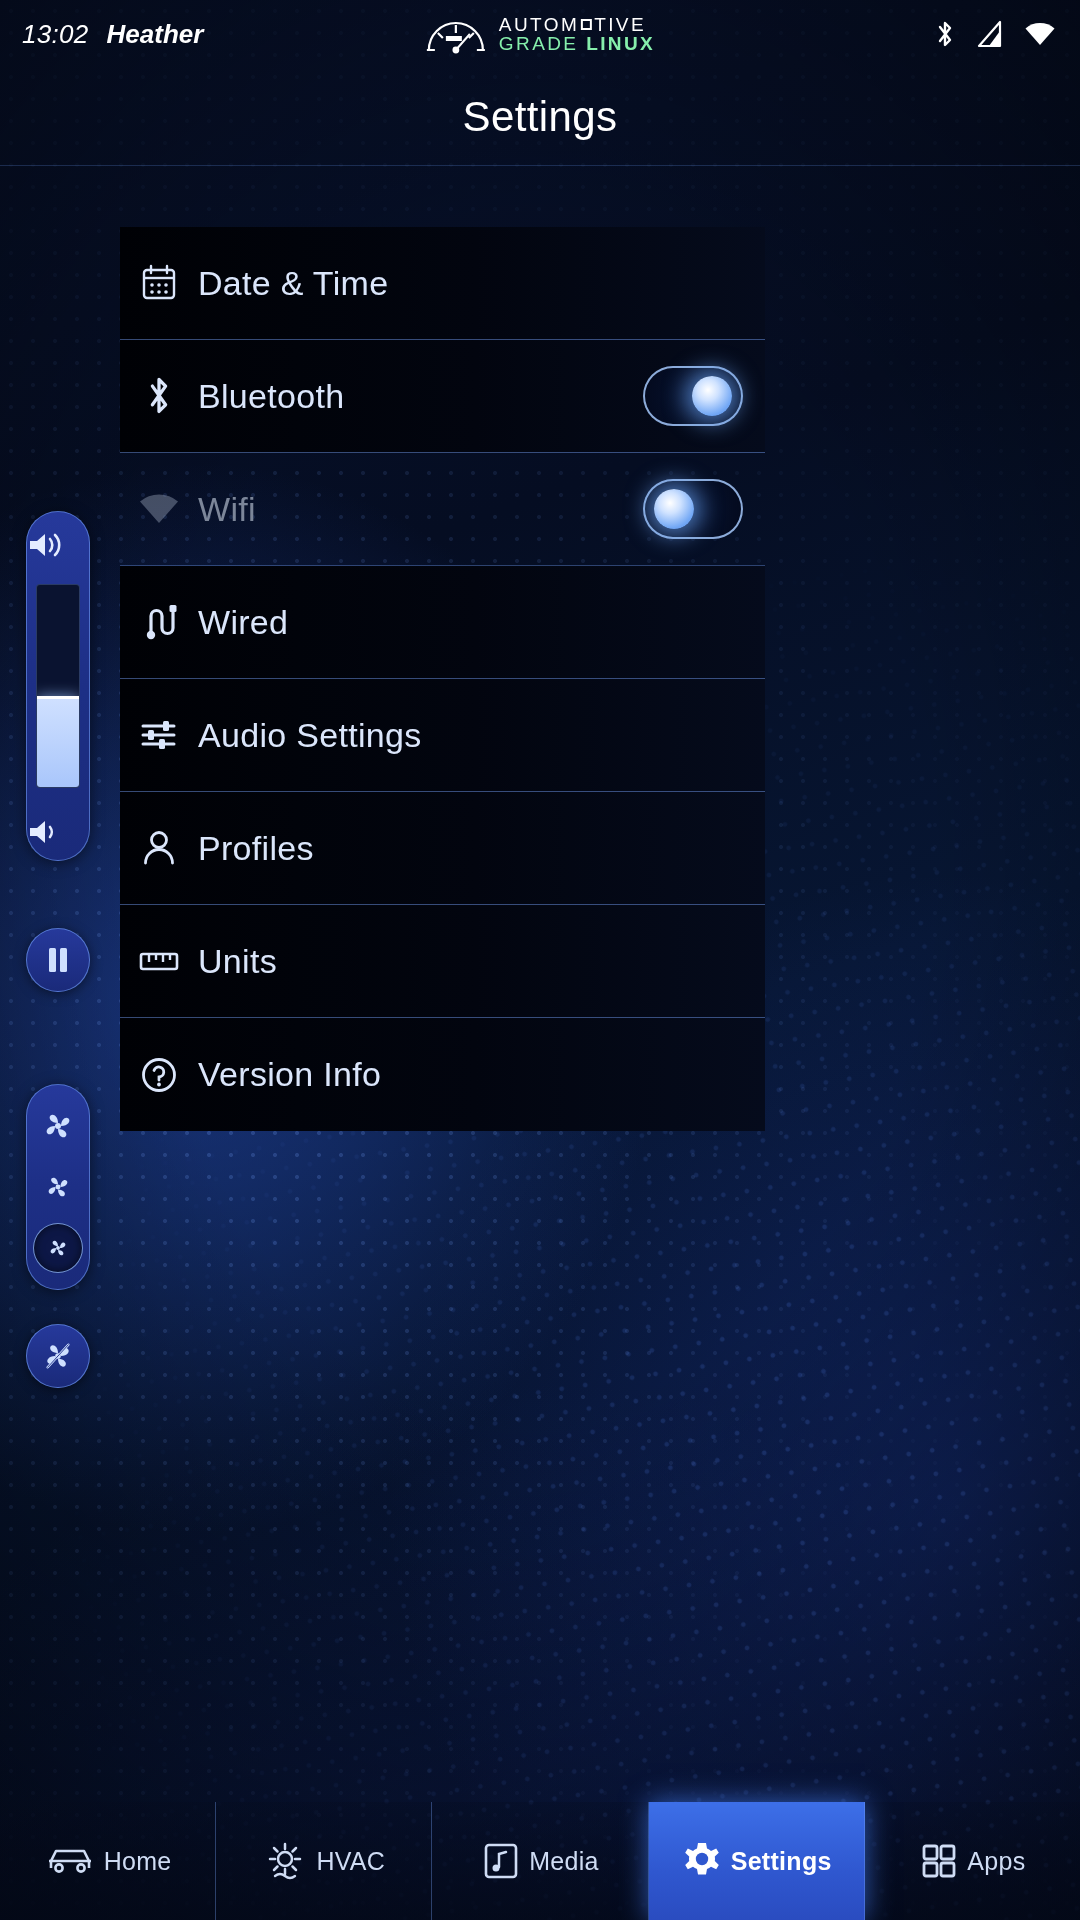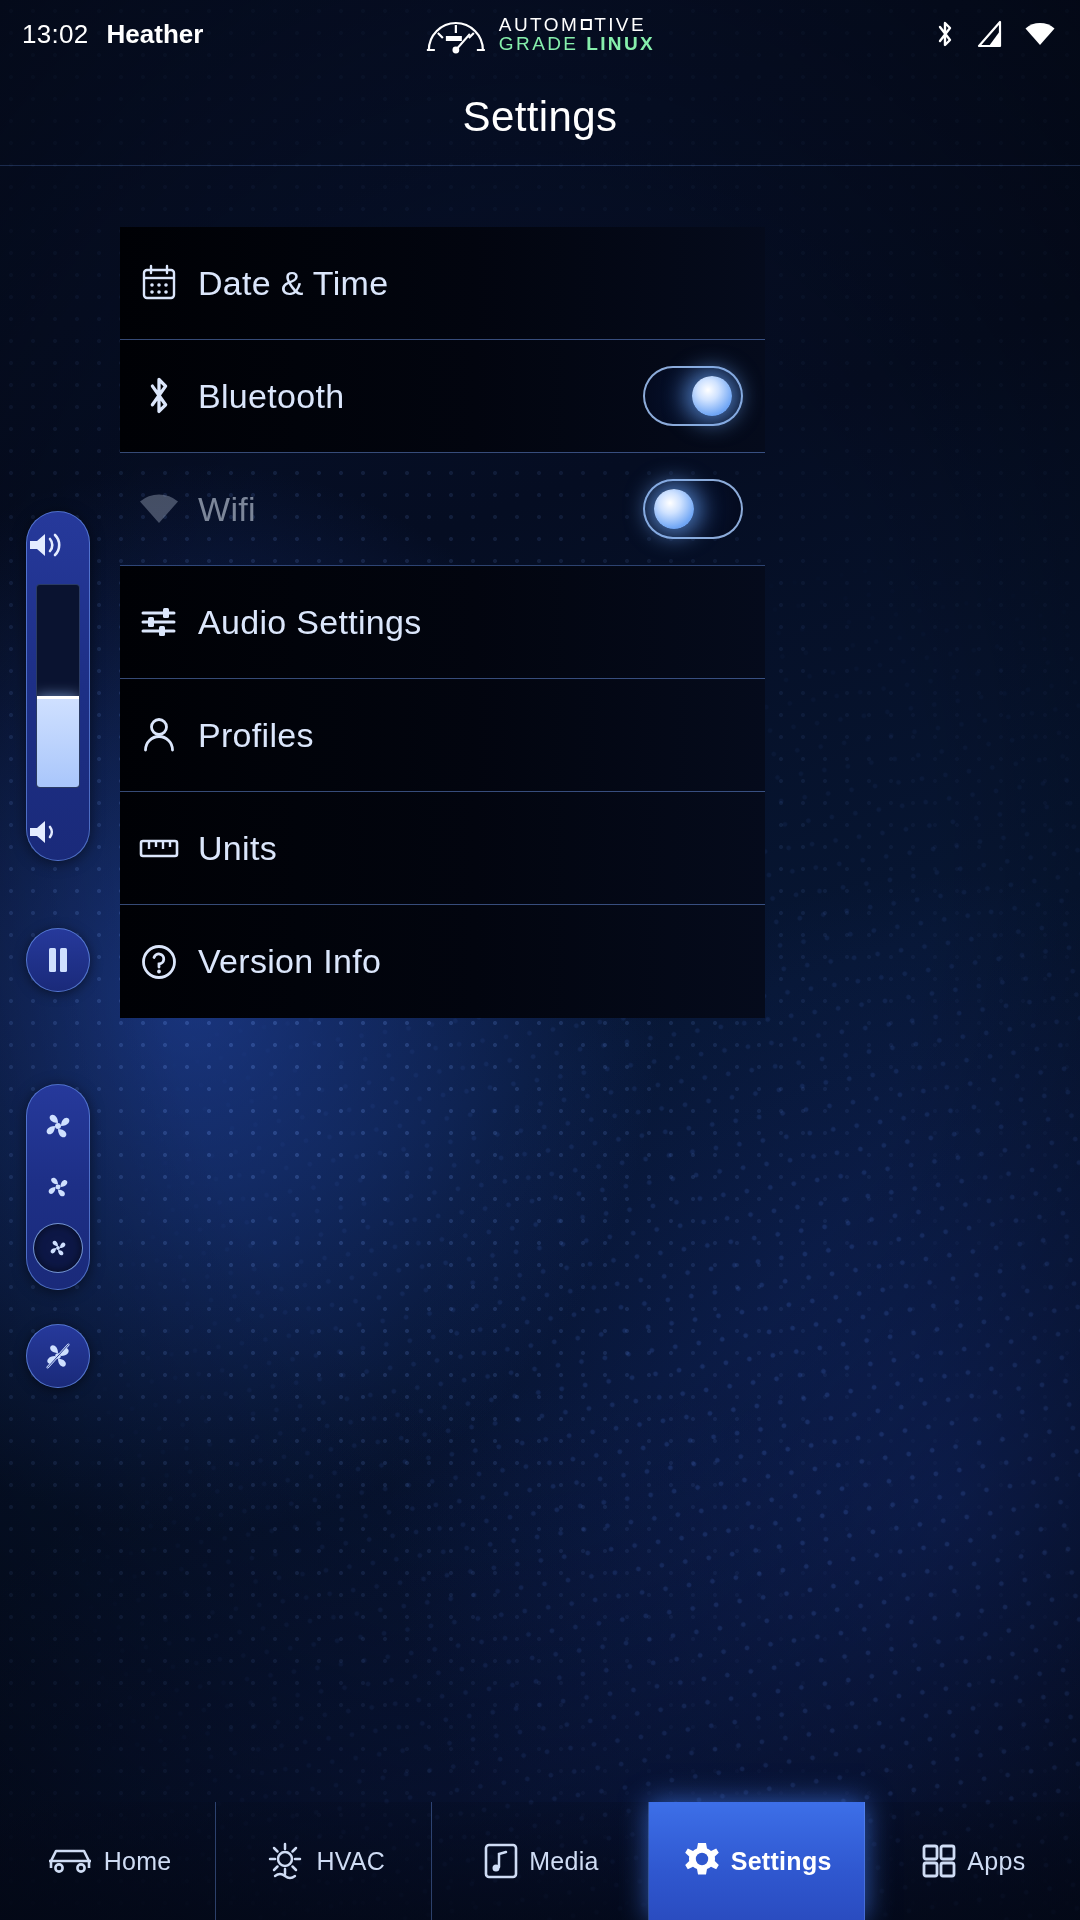--- a/index.html
+++ b/index.html
@@ -40,21 +40,21 @@
   #vign {
     position:absolute; inset:0;
     background:radial-gradient(ellipse 90% 70% at 50% 45%, rgba(0,0,0,0) 40%, rgba(0,0,0,.55) 100%);
   }
 
   
   #statusbar {
     position:absolute; top:0; left:0; width:1080px; height:68px;
     display:flex; align-items:center; z-index:20;
   }
-  #sb-left { display:flex; align-items:baseline; gap:18px; padding-left:22px; }
+  #sb-left { display:flex; align-items:baseline; gap:18px; padding-left:22px;font-style:italic; }
   #sb-time { font-size:26px; color:#ffffff; letter-spacing:.3px; }
   #sb-user { font-size:26px; color:#ffffff; font-weight:bold; }
   #sb-logo {
     position:absolute; left:50%; transform:translateX(-50%);
     display:flex; align-items:center; gap:12px;
   }
   #logo-text { line-height:1.02; text-align:left; }
   #logo-l1 { font-size:19px; letter-spacing:2.4px; color:#fff; display:flex; align-items:center; gap:1px;}
   #logo-l2 { font-size:19px; letter-spacing:2.4px; color:#86efac; }
   #logo-l2 b { font-weight:bold; letter-spacing:2.4px;}
@@ -335,20 +335,30 @@
       <svg width="42" height="32" viewBox="0 0 42 32">
         <path d="M2 8.5 A29 29 0 0 1 40 8.5 L21 30 Z" fill="#9aa6bb"></path>
       </svg>
     </span>
     <span class="srow-label">Wifi</span>
     <div class="toggle off">
       <div class="knob"></div>
     </div>
   </div>
 
+  <div class="srow">
+    <span class="srow-ico">
+      <svg width="36" height="40" viewBox="0 0 36 40">
+        <path d="M10 32 L10 14 A5.5 5.5 0 0 1 21 14 L21 26 A5.5 5.5 0 0 0 32 26 L32 8" fill="none" stroke="#dbe6fb" stroke-width="3.2" stroke-linecap="round"></path>
+        <circle cx="10" cy="33" r="4.2" fill="#dbe6fb"></circle>
+        <rect x="28.5" y="3" width="7" height="7" rx="1.5" fill="#dbe6fb"></rect>
+      </svg>
+    </span>
+    <span class="srow-label">Wired</span>
+  </div>
 
   <div class="srow">
     <span class="srow-ico">
       <svg width="38" height="34" viewBox="0 0 38 34">
         <line x1="3" y1="8" x2="34" y2="8" stroke="#dbe6fb" stroke-width="3" stroke-linecap="round"></line>
         <line x1="3" y1="17" x2="34" y2="17" stroke="#dbe6fb" stroke-width="3" stroke-linecap="round"></line>
         <line x1="3" y1="26" x2="34" y2="26" stroke="#dbe6fb" stroke-width="3" stroke-linecap="round"></line>
         <rect x="23" y="3" width="6" height="10" rx="1.5" fill="#dbe6fb"></rect>
         <rect x="8" y="12" width="6" height="10" rx="1.5" fill="#dbe6fb"></rect>
         <rect x="19" y="21" width="6" height="10" rx="1.5" fill="#dbe6fb"></rect>

